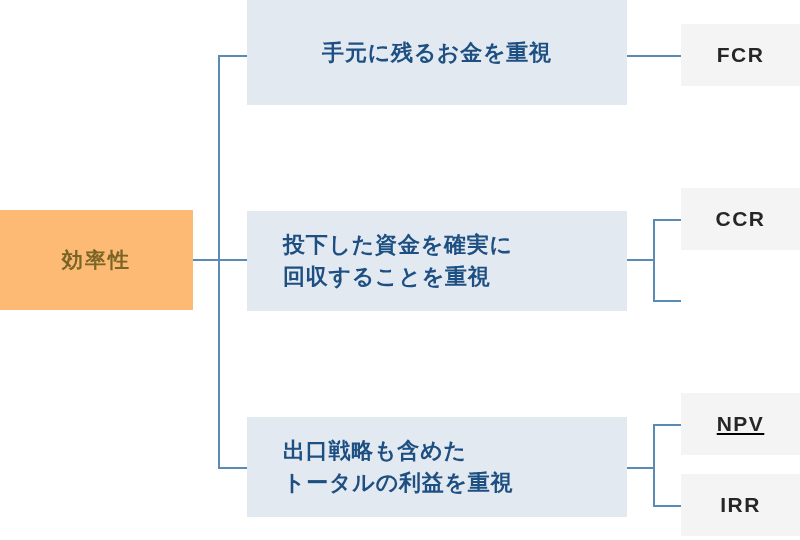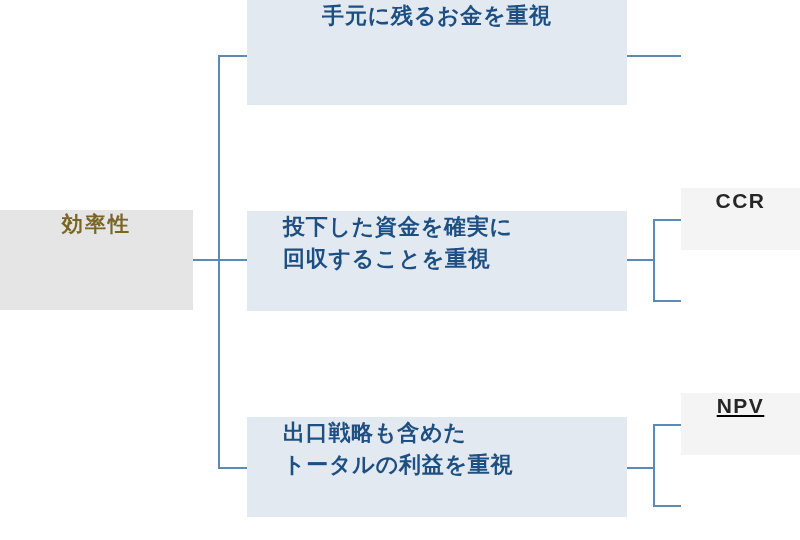--- a/index.html
+++ b/index.html
@@ -16,24 +16,25 @@
     height: 540px;
     background: #ffffff;
     overflow: hidden;
   }
 
   
   .node {
     position: absolute;
     box-sizing: border-box;
     display: flex;
+    align-items: center;
   }
 
   .node-root {
-    background: #e5e5e5;
+    background: #fdba74;
     justify-content: center;
   }
   .node-root .node-label {
     color: #7a6526;
     font-size: 21px;
     font-weight: 700;
     letter-spacing: 0.10em;
     line-height: 1.35;
     white-space: pre-line;
     text-align: center;
@@ -117,24 +118,30 @@
   <div class="node node-mid" style="left:247px; top:211px; width:380px; height:100px;">
     <span class="node-label">投下した資金を確実に
 回収することを重視</span>
   </div>
 
   <div class="node node-mid" style="left:247px; top:417px; width:380px; height:100px;">
     <span class="node-label">出口戦略も含めた
 トータルの利益を重視</span>
   </div>
 
+  <div class="node node-leaf" style="left:681px; top:24px; width:119px; height:62px;">
+    <span class="node-label">FCR</span>
+  </div>
 
   <div class="node node-leaf" style="left:681px; top:188px; width:119px; height:62px;">
     <span class="node-label">CCR</span>
   </div>
 
 
   <div class="node node-leaf" style="left:681px; top:393px; width:119px; height:62px;text-decoration:underline;">
     <span class="node-label">NPV</span>
   </div>
 
+  <div class="node node-leaf" style="left:681px; top:474px; width:119px; height:62px;">
+    <span class="node-label">IRR</span>
+  </div>
 
 </div>
 
 </body></html>

